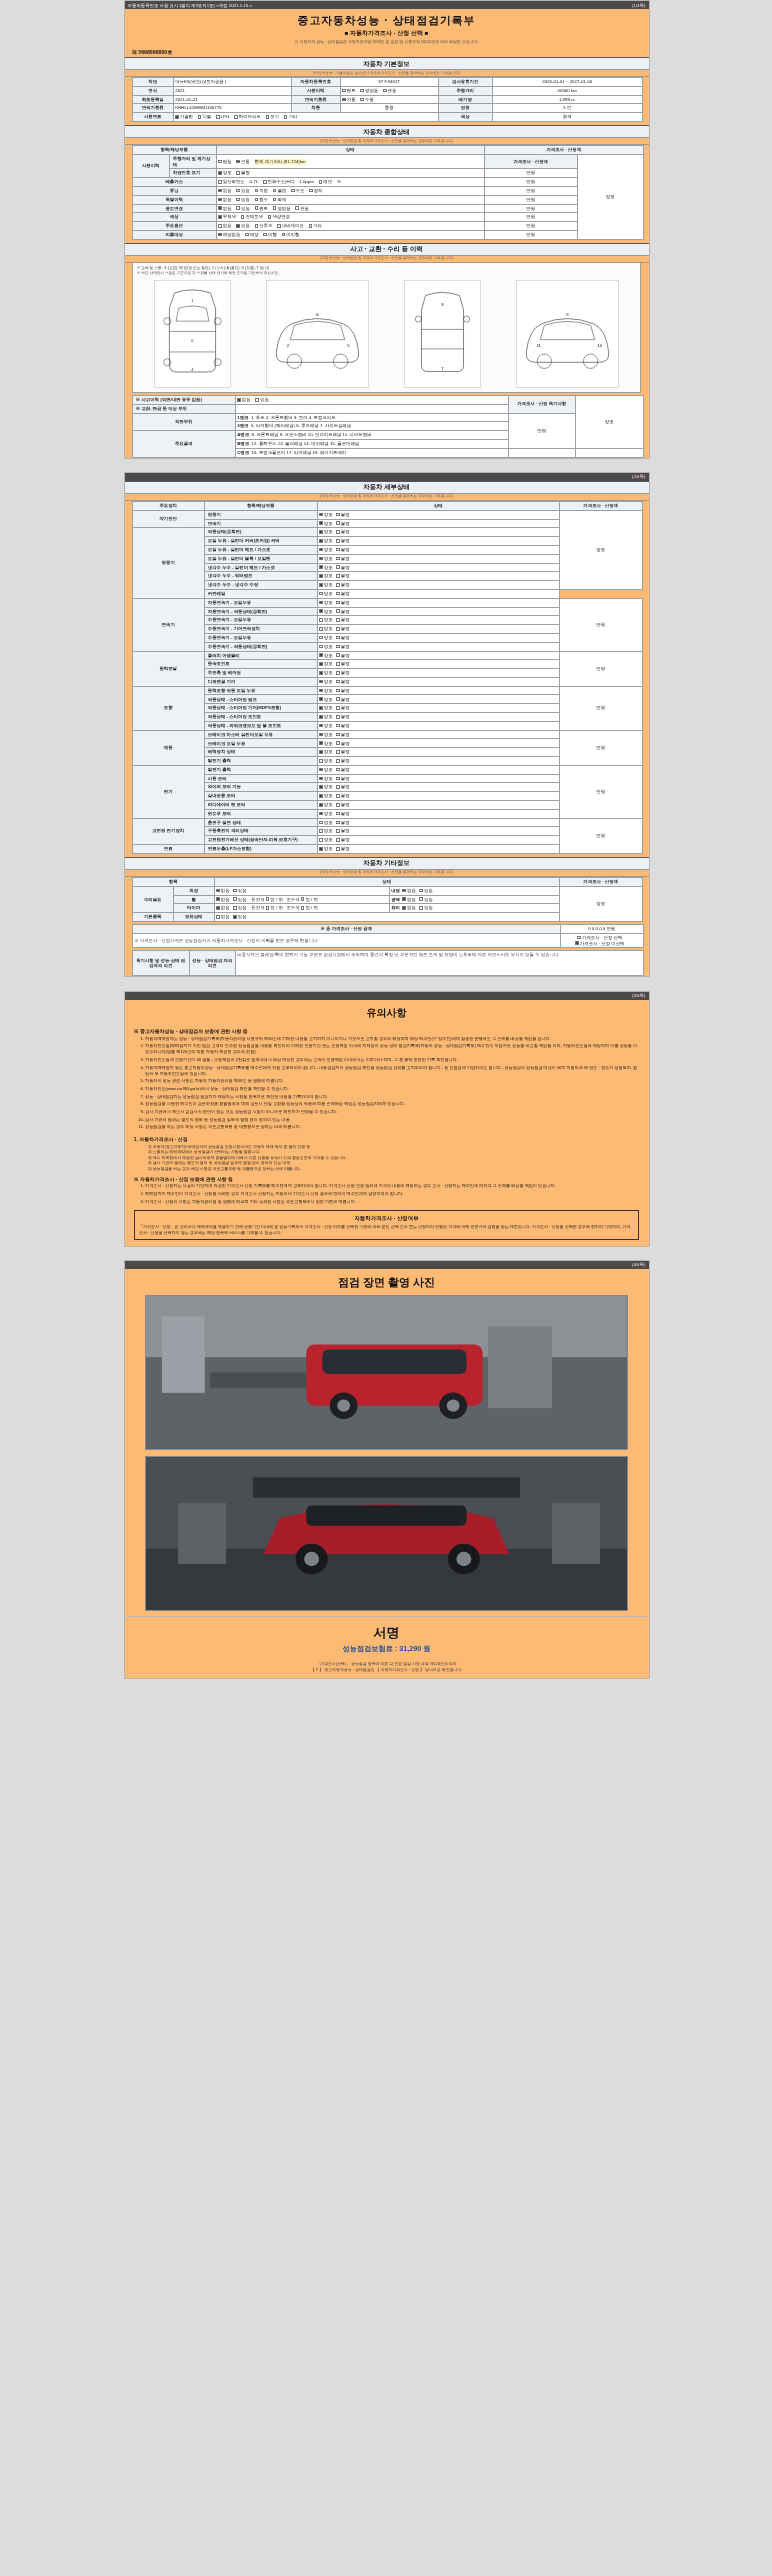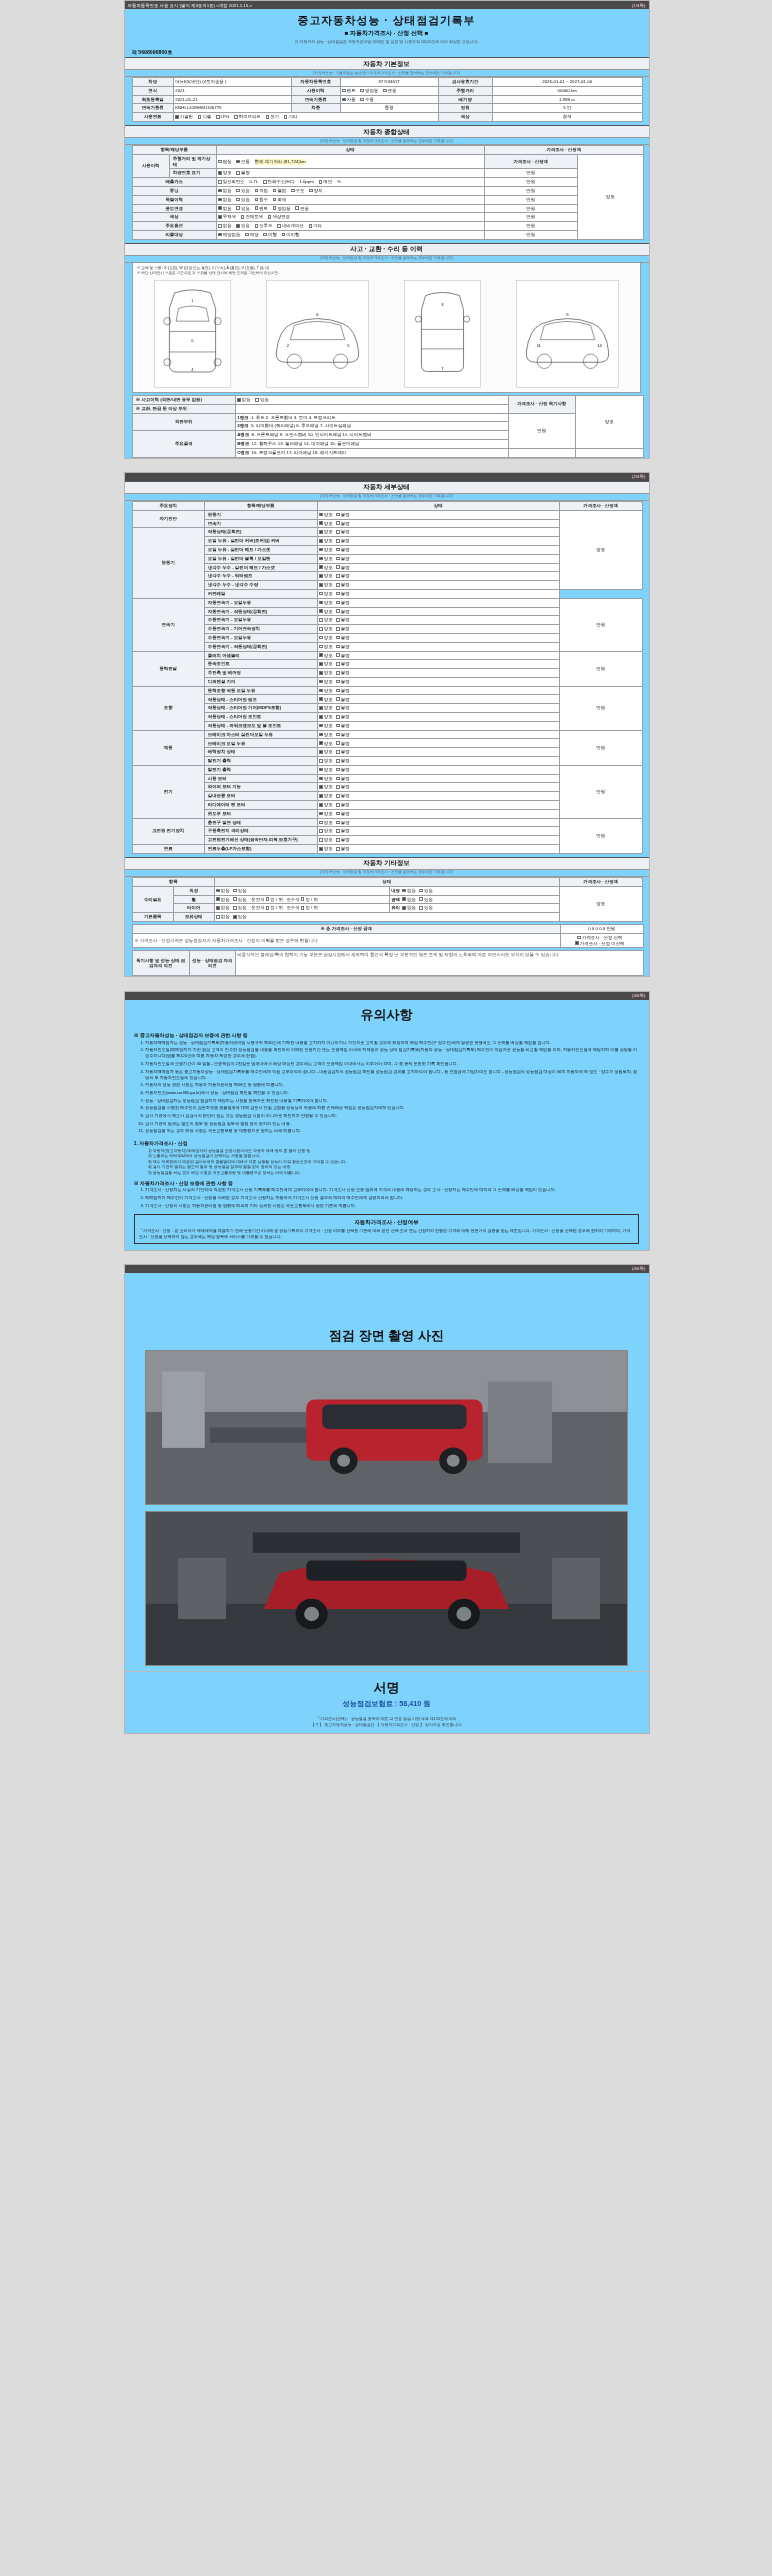--- a/index.html
+++ b/index.html
@@ -7,21 +7,21 @@
   body {
     width:773px;
     background:#dcdcdc;
     font-family:"Liberation Sans", sans-serif;
     font-size:5.7px;
     color:#111;
   }
   .page {
     width:526px;
     margin:0 auto;
-    background:#7dd3fc;
+    background:#fdba74;
     border:0.5px solid #b5b5b5;
     padding:0;
   }
   .spacer { height:13.4px; }
 
   
   .topstrip {
     background:#4a4a4a;
     color:#fff;
     font-size:4.4px;
@@ -125,21 +125,21 @@
     justify-content:space-around;
     align-items:center;
     padding:3.1px 0 1px 0;
   }
   .carfig svg { display:block; }
 
   
   .notice-h {
     text-align:center;
     font-weight:bold;
-    font-size:13px;
+    font-size:10px;
     padding:6.2px 0 4.1px 0;
   }
   .notice-sec {
     font-weight:bold;
     font-size:4.9px;
     padding:4.1px 9.3px 1.5px 9.3px;
   }
   ol.nlist { margin:0; padding:0 11.3px 0 20.6px; }
   ol.nlist > li { font-size:4.1px; line-height:1.5; margin-bottom:1.5px; text-align:justify; }
   .sub { font-size:3.9px; line-height:1.45; color:#222; padding-left:3.1px; }
@@ -149,23 +149,22 @@
     padding:3.1px 4.1px;
     font-size:4px;
     line-height:1.5;
   }
   .boxnote .bt { text-align:center; font-weight:bold; font-size:5.4px; margin-bottom:2.1px; }
 
   
   .photo-h {
     text-align:center;
     font-weight:bold;
-    font-size:13px;
+    font-size:11px;
     padding:6.2px 0 5.2px 0;
-    margin-top:48px;
   }
   .photos { padding:0 20.6px; }
   .photo {
     width:100%;
     height:155px;
     border:0.5px solid #888;
     margin-bottom:5.2px;
     position:relative;
     overflow:hidden;
     background:#3a3f45;
@@ -866,19 +865,19 @@
         <circle cx="310" cy="200" r="14" fill="#7d8287"></circle>
         <circle cx="595" cy="200" r="30" fill="#17191c"></circle>
         <circle cx="595" cy="200" r="14" fill="#7d8287"></circle>
         <rect x="60" y="90" width="90" height="120" fill="#5e6166"></rect>
         <rect x="760" y="90" width="90" height="120" fill="#5e6166"></rect>
       </svg>
     </div>
   </div>
 
   <div class="sign-h">서명</div>
-  <div class="price">성능점검보험료 : 58,410 원</div>
+  <div class="price">성능점검보험료 : 31,290 원</div>
   <div class="footline">
     <div>『가격조사(선택)』 성능점검 항목에 따른 각 면은 점검 시행 내역 제120조에 따라</div>
     <div>【 Y 】 중고자동차성능 · 상태점검표 【 자동차가격조사 · 산정 】 양식으로 확인합니다.</div>
   </div>
 </div>
 
 
 </body></html>

